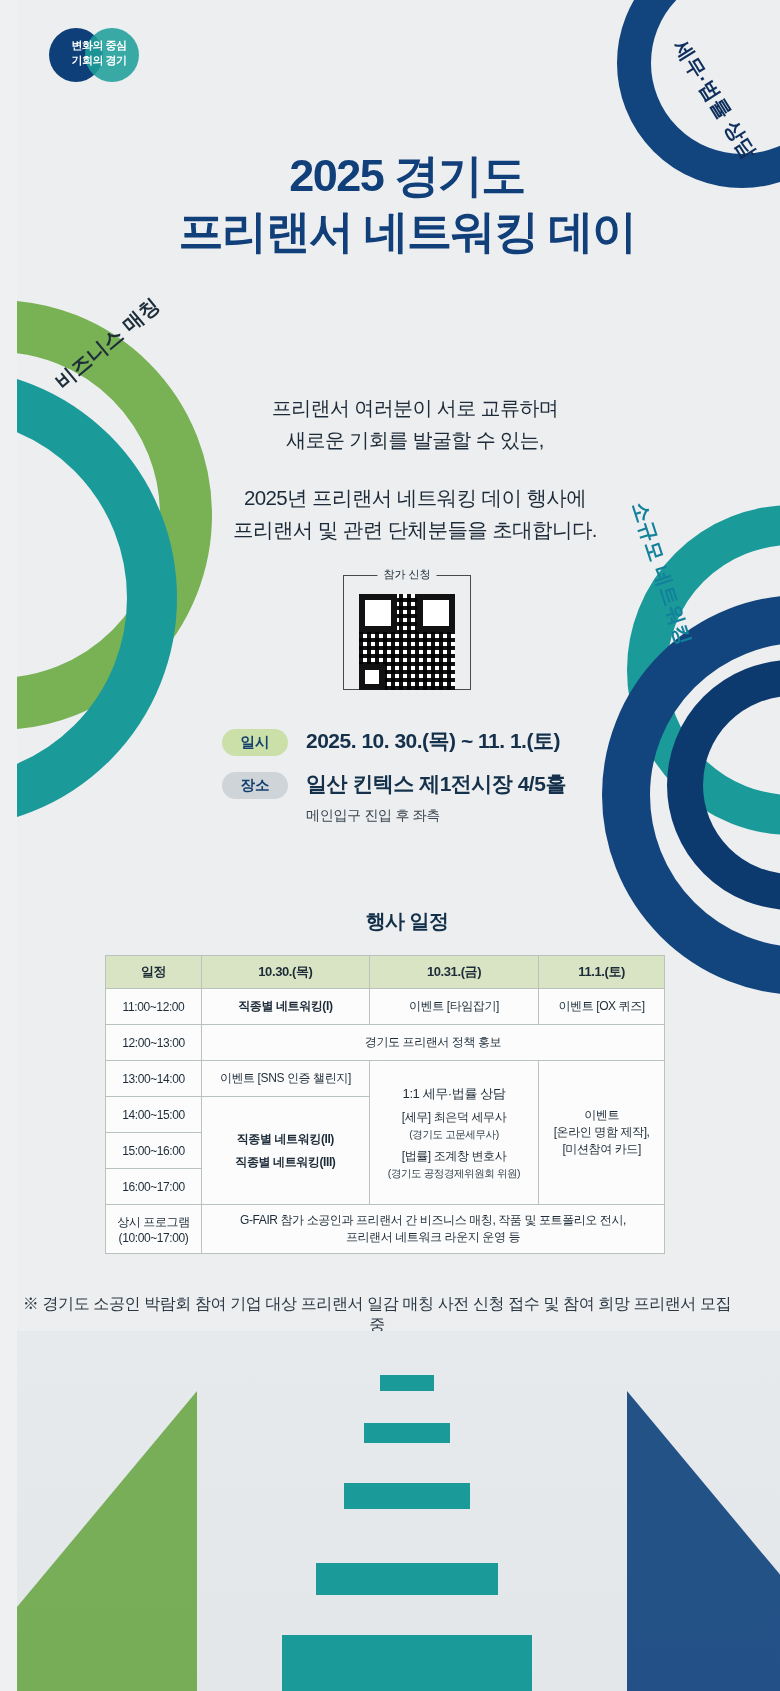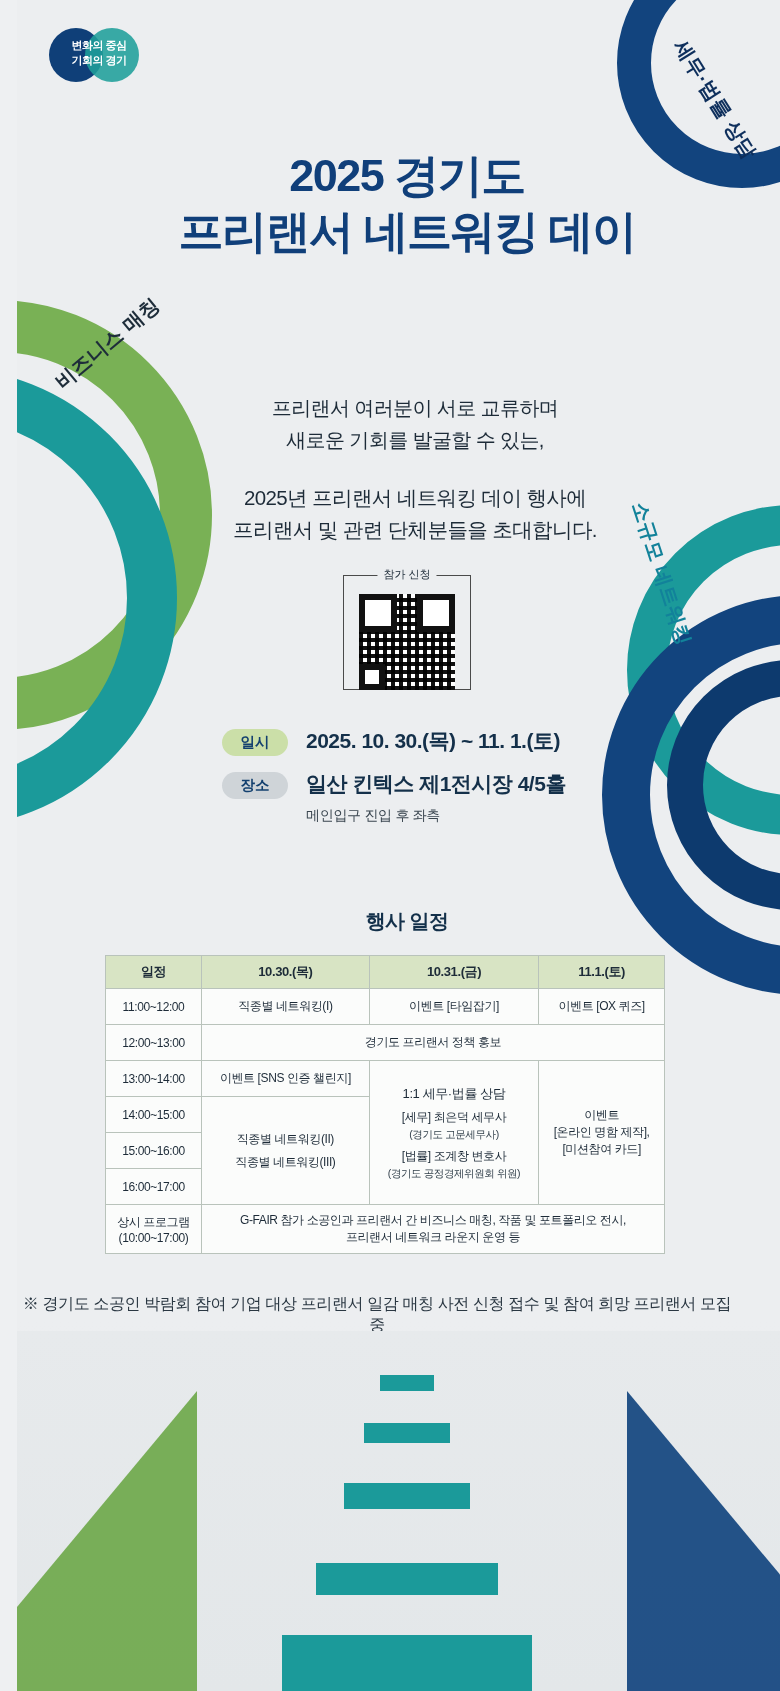--- a/index.html
+++ b/index.html
@@ -248,21 +248,21 @@
     vertical-align: middle;
     padding: 7px 4px;
   }
   table.sched thead th {
     background: #d8e4c4;
     font-size: 13px;
     font-weight: bold;
     height: 32px;
   }
   table.sched td.time { width: 96px; height: 36px; }
-  table.sched td.bold { font-weight: normal; }
+  table.sched td.bold { font-weight: bold; }
   .cell-sub { font-size: 10.5px; color: #33414c; display: block; margin-top: 2px;}
   .cell-gap { height: 6px; }
   .note {
     position: absolute;
     top: 1294px; left: 0; right: 0;
     text-align: center;
     font-size: 16px;
     color: #2a3742;
     letter-spacing: -0.4px;
     padding-right: 60px;

